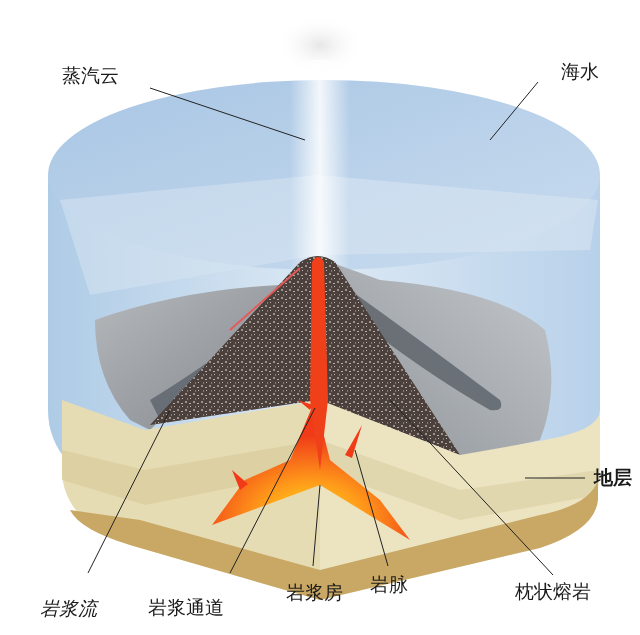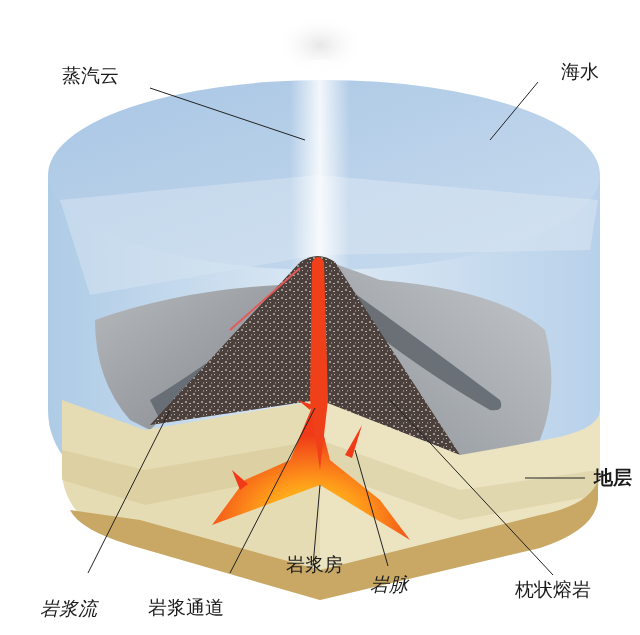--- a/index.html
+++ b/index.html
@@ -106,16 +106,16 @@
       <line x1="355" y1="450" x2="388" y2="566"></line>
       <line x1="390" y1="400" x2="553" y2="575"></line>
     </g>
   </svg>
 
   <div class="label" style="left:62px; top:66px;">蒸汽云</div>
   <div class="label" style="left:561px; top:62px;">海水</div>
   <div class="label" style="left:594px; top:468px;font-weight:bold;">地层</div>
   <div class="label" style="left:40px; top:599px;font-style:italic;">岩浆流</div>
   <div class="label" style="left:148px; top:598px;">岩浆通道</div>
-  <div class="label" style="left:286px; top:555px;text-align:right;">岩浆房</div>
-  <div class="label" style="left:370px; top:575px;font-style:italic;">岩脉</div>
-  <div class="label" style="left:515px; top:582px;font-family:Liberation Mono, monospace;">枕状熔岩</div>
+  <div class="label" style="left:286px; top:583px;text-align:right;">岩浆房</div>
+  <div class="label" style="left:370px; top:575px;">岩脉</div>
+  <div class="label" style="left:515px; top:582px;">枕状熔岩</div>
 </div>
 
 </body></html>

